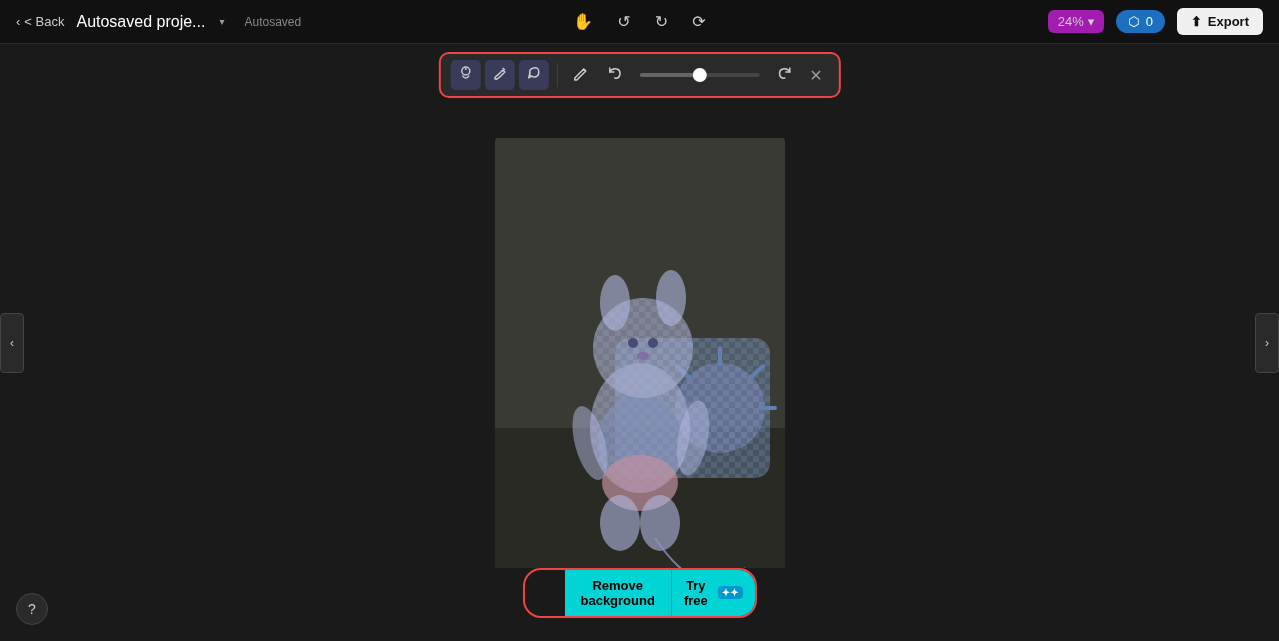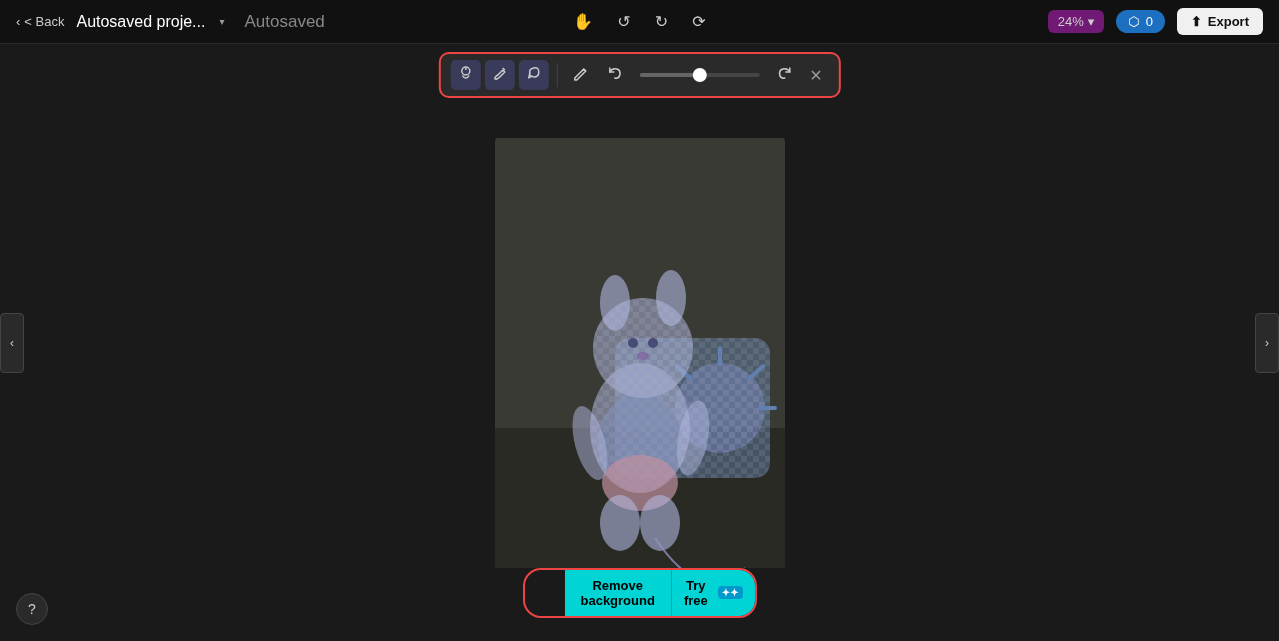--- a/index.html
+++ b/index.html
@@ -41,21 +41,21 @@
       border: none;
       color: #ccc;
     }
     .dropdown-arrow {
       color: #999;
       font-size: 10px;
       cursor: pointer;
       margin-left: 2px;
     }
     .autosaved {
-      font-size: 17px;
+      font-size: 12px;
       color: #888;
       margin-left: 8px;
     }
     .topbar-center {
       display: flex;
       align-items: center;
       gap: 16px;
       position: absolute;
       left: 50%;
       transform: translateX(-50%);
@@ -71,21 +71,21 @@
     }
     .topbar-right {
       display: flex;
       align-items: center;
       gap: 12px;
     }
     .zoom-control {
       display: flex;
       align-items: center;
       gap: 4px;
-      background: #701a75;
+      background: #a21caf;
       border-radius: 6px;
       padding: 4px 10px;
       font-size: 13px;
       color: #ccc;
       cursor: pointer;
       border: none;
     }
     .credits-btn {
       display: flex;
       align-items: center;

